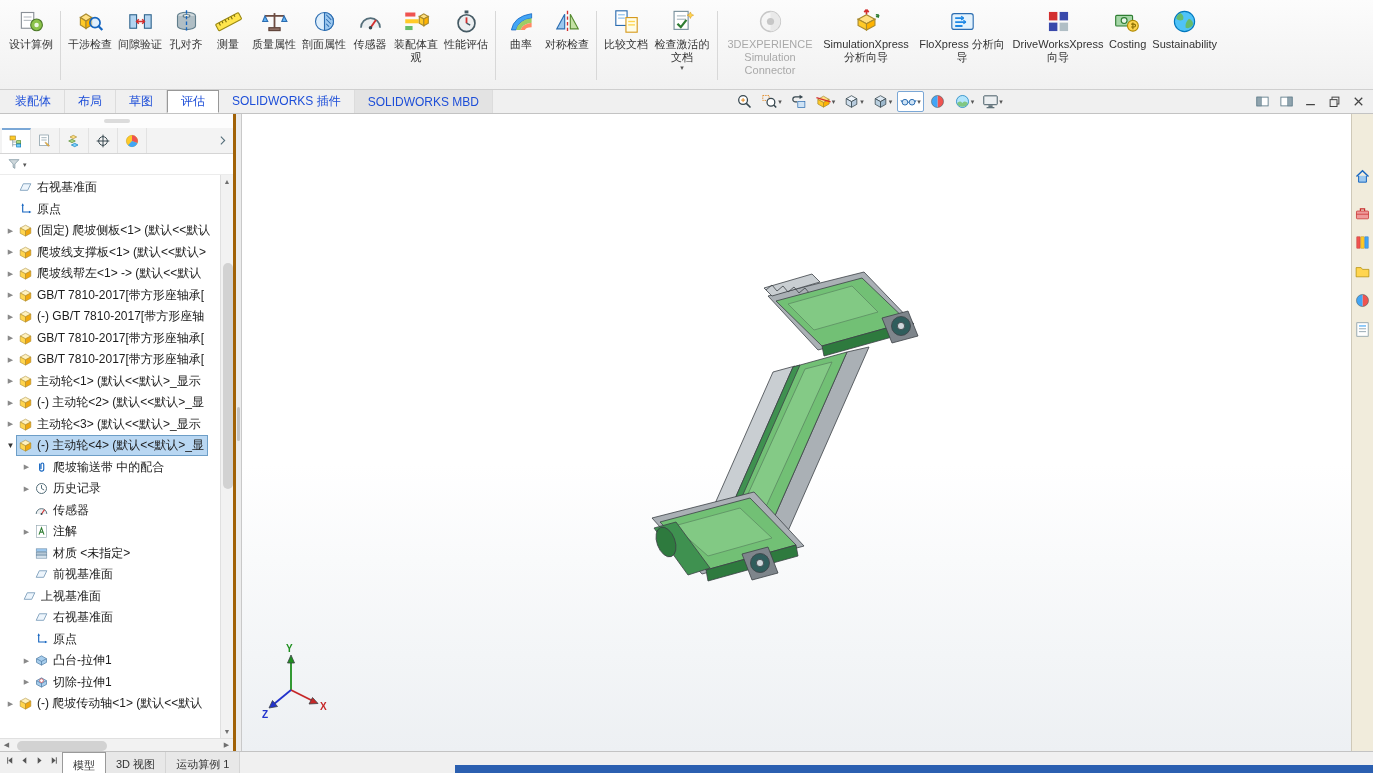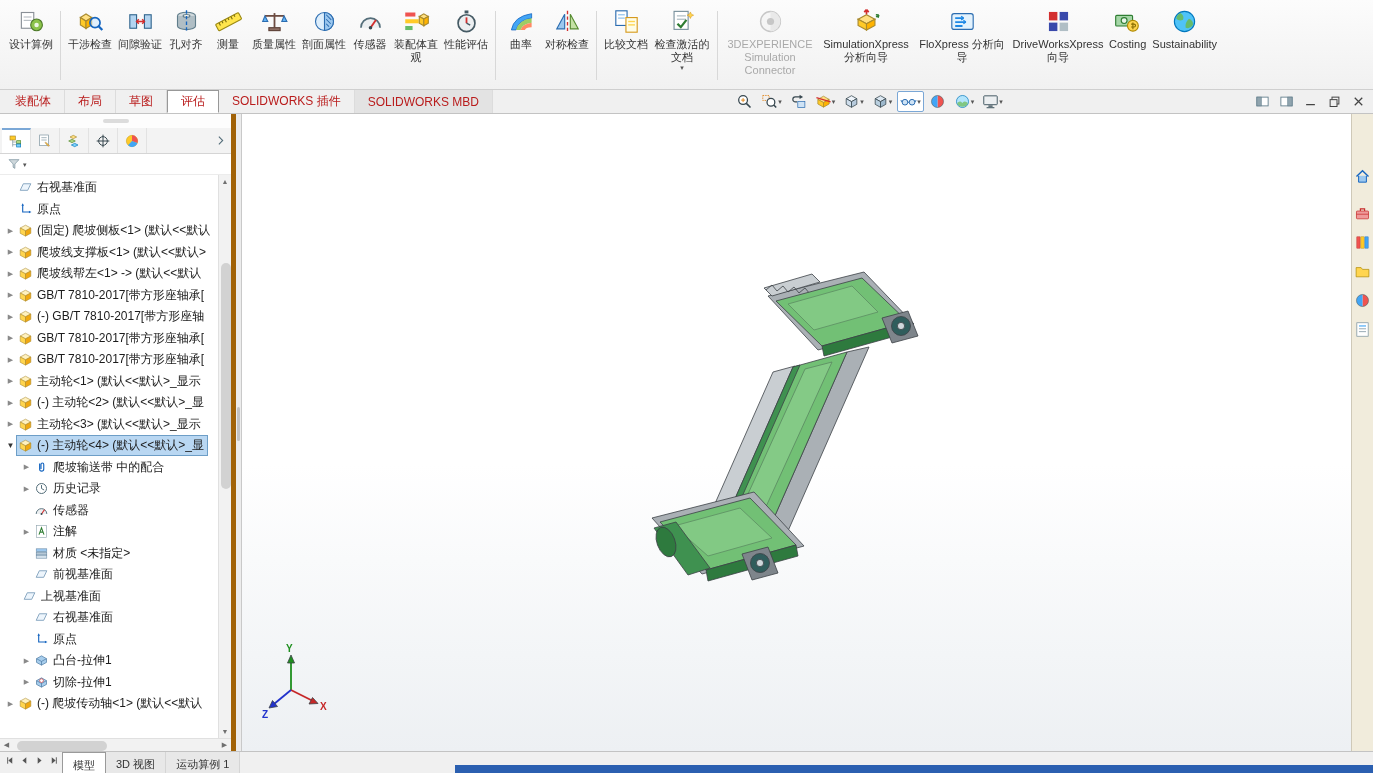--- a/index.html
+++ b/index.html
@@ -19,31 +19,31 @@
   .rbtn{display:flex;flex-direction:column;align-items:center;padding:5px 3px 1px;min-width:42px;max-width:50px;text-align:center;font-size:11px;line-height:1.18;color:#333;border-radius:3px;cursor:default}
   .rbtn .rlab{margin-top:3px}
   .rbtn.mid{max-width:62px}
   .rbtn.wide{max-width:96px;font-size:11px}
   .rbtn.disabled{color:#a9a9a9}
   .rbtn.disabled svg{filter:grayscale(1);opacity:.55}
   .rsep{width:1px;background:#d8d8d8;margin:8px 4px;flex:none}
   
   .tabrow{height:24px;display:flex;align-items:stretch;background:#f0f0f0;border-bottom:1px solid #c3c3c3;padding:0 6px 0 2px}
   .dtabs{display:flex;align-items:stretch}
-  .dtab{display:flex;align-items:center;padding:0 13px;font-size:12px;color:#b91c1c;border-right:1px solid #dcdcdc;cursor:default}
+  .dtab{display:flex;align-items:center;padding:0 13px;font-size:12px;color:#1d4ed8;border-right:1px solid #dcdcdc;cursor:default}
   .dtab.active{background:#fff;border:1px solid #989898;border-bottom-color:#fff}
   .dtab.muted{background:#e3e3e3}
   .hud{display:flex;align-items:center;gap:2px;margin:0 auto}
   .hbtn{display:flex;align-items:center;padding:1px 2px;border:1px solid transparent;border-radius:2px}
   .hbtn.active{background:#fff;border-color:#7aa7d6}
   .winctl{display:flex;align-items:center;gap:7px;margin-left:8px}
   .wbtn{display:inline-flex;padding:1px}
   
   .main{display:flex;height:637px}
-  .lpanel{width:236px;background:#fff;border-right:5px solid #a16207;display:flex;flex-direction:column}
+  .lpanel{width:236px;background:#fff;border-right:3px solid #a16207;display:flex;flex-direction:column}
   .phead{height:14px;position:relative;background:#fdfdfd}
   .grip{position:absolute;left:50%;top:5px;width:26px;height:4px;border-radius:2px;background:#dcdcdc;transform:translateX(-50%)}
   .ptabs{height:26px;display:flex;align-items:stretch;border-bottom:1px solid #d5d5d5;background:#f3f3f3;padding-left:2px}
   .ptab{width:29px;display:flex;align-items:center;justify-content:center;border-right:1px solid #e2e2e2}
   .ptab.active{background:#fff;border-top:2px solid #7aa7d6}
   .ptab.chev{width:22px;border-right:none;margin-left:auto}
   .filterrow{height:21px;display:flex;align-items:center;gap:2px;padding-left:4px;border-bottom:1px solid #ececec}
   .filterbtn{display:inline-flex;align-items:center;gap:2px;padding:1px 3px}
   .tree{flex:1;overflow:hidden;padding:2px 15px 0 0;position:relative}
   .trow{height:21.5px;display:flex;align-items:center;white-space:nowrap;overflow:hidden}

